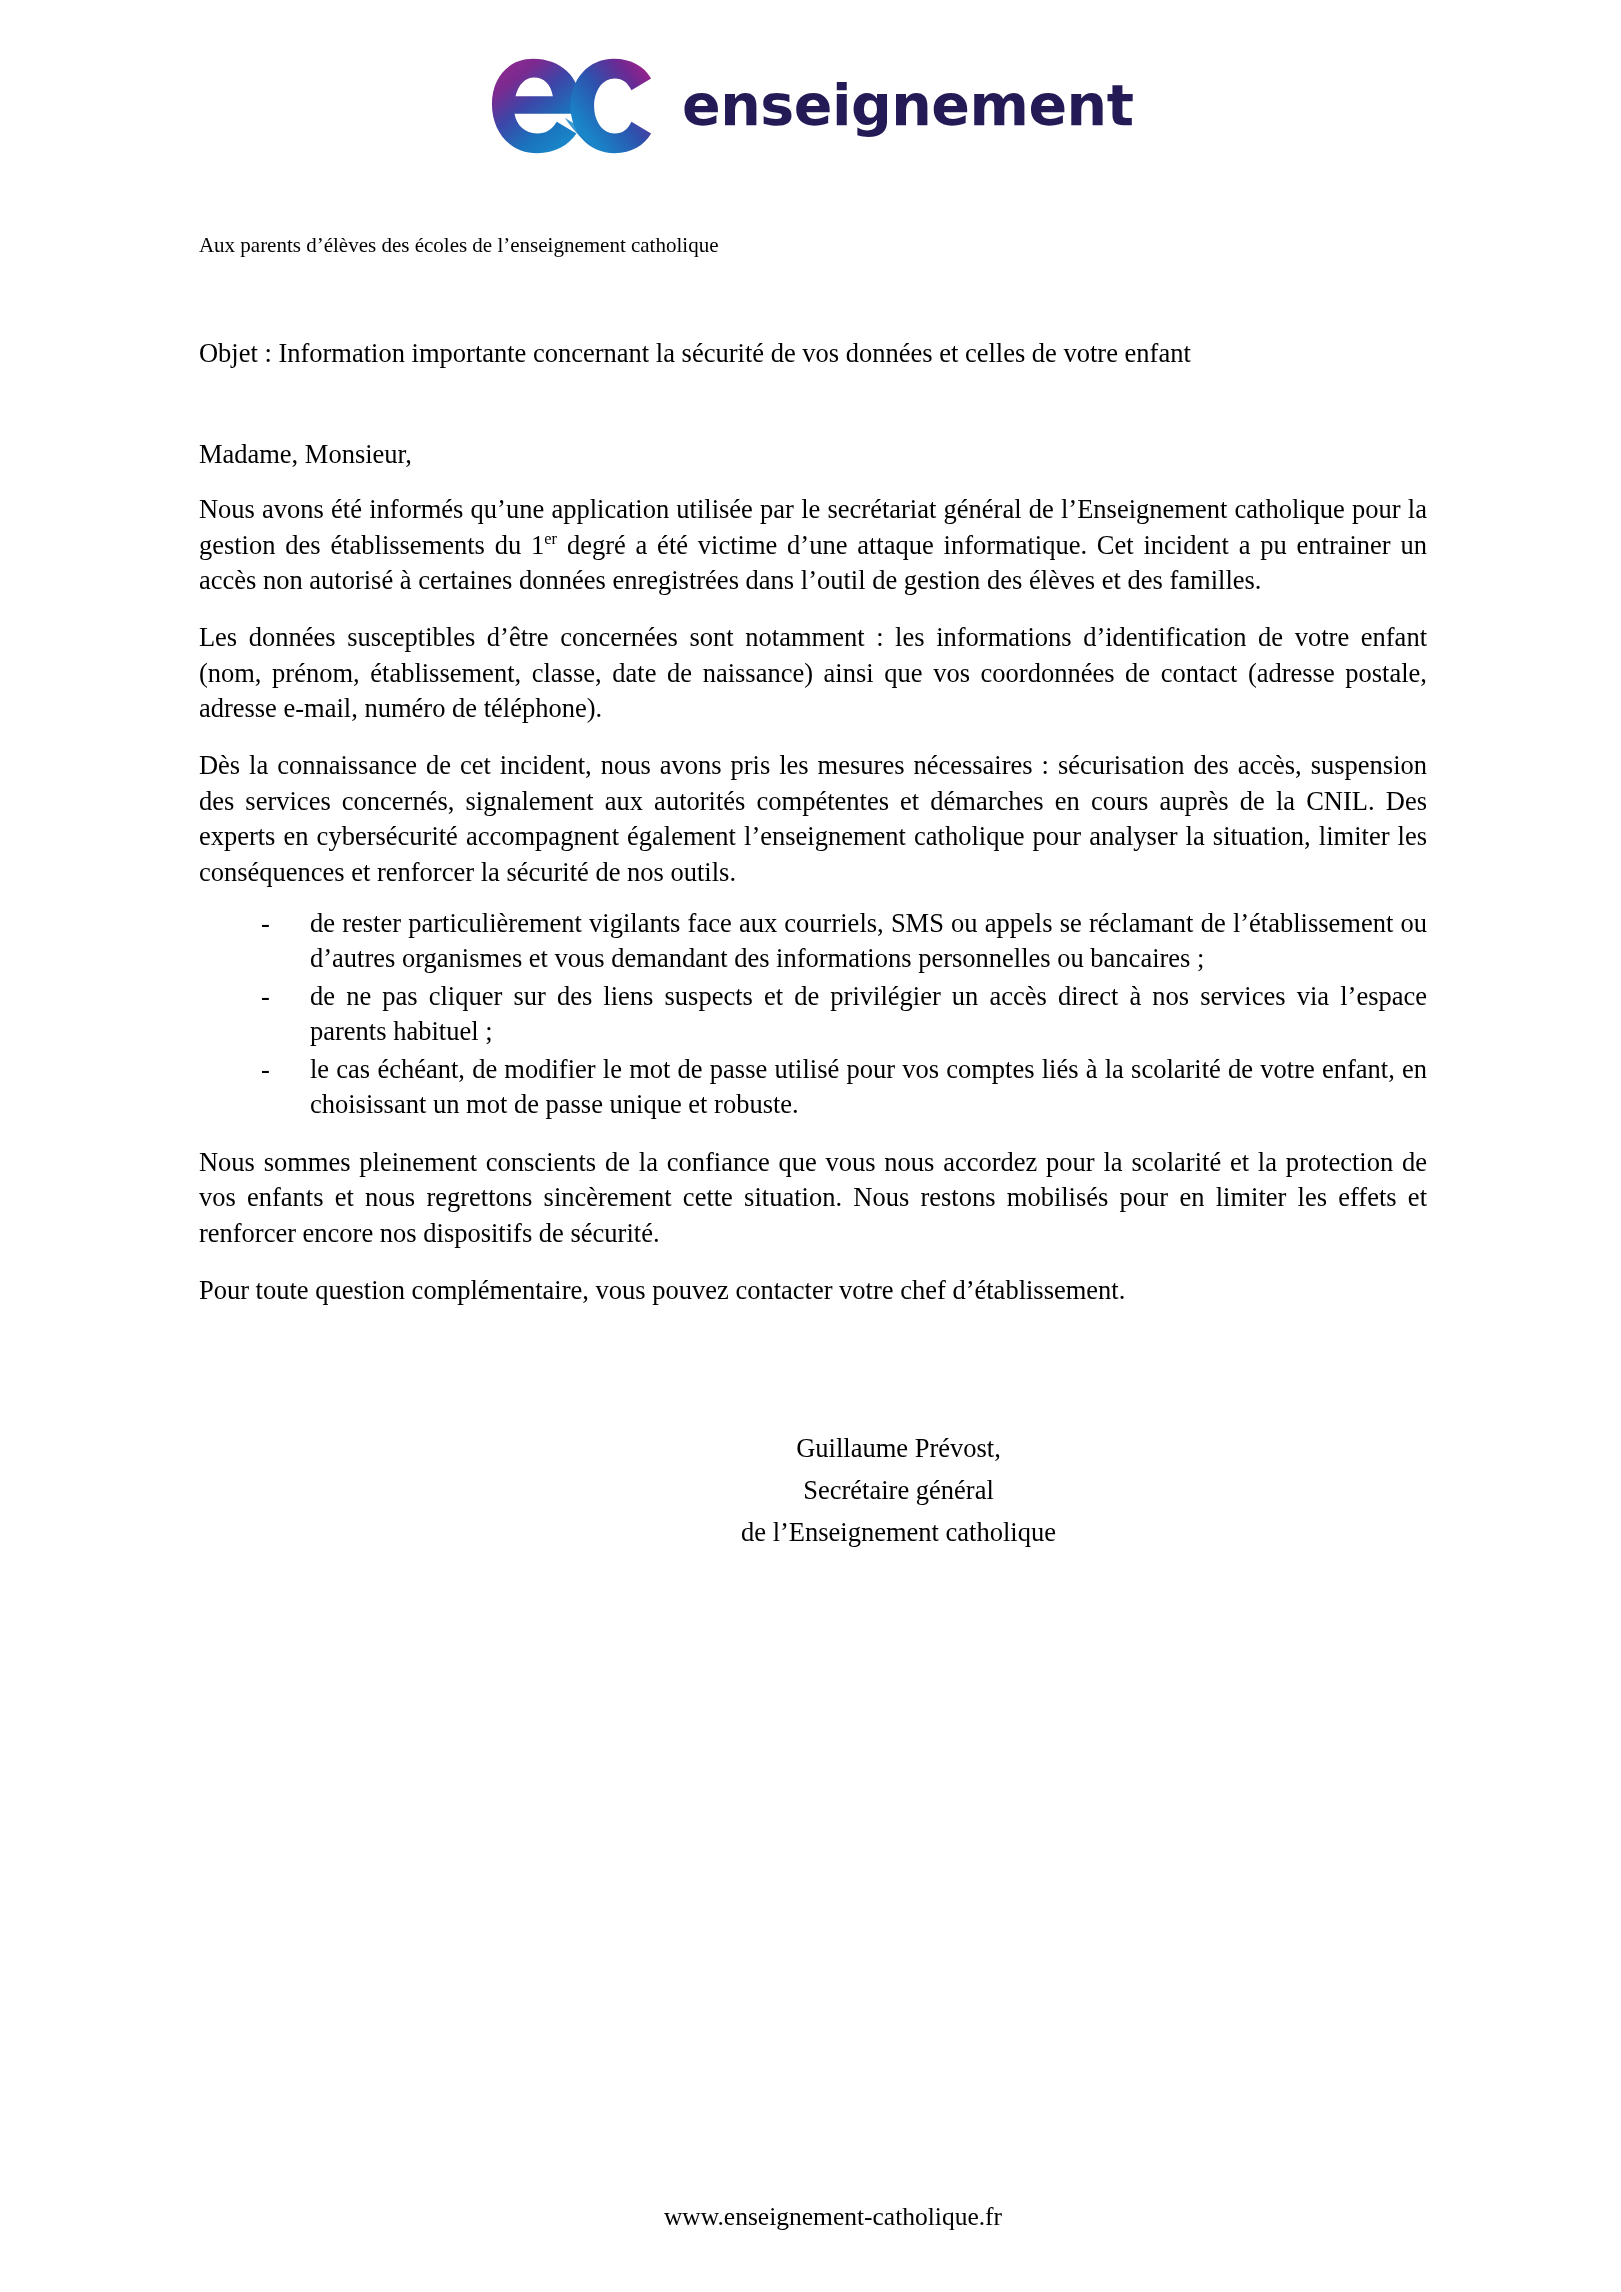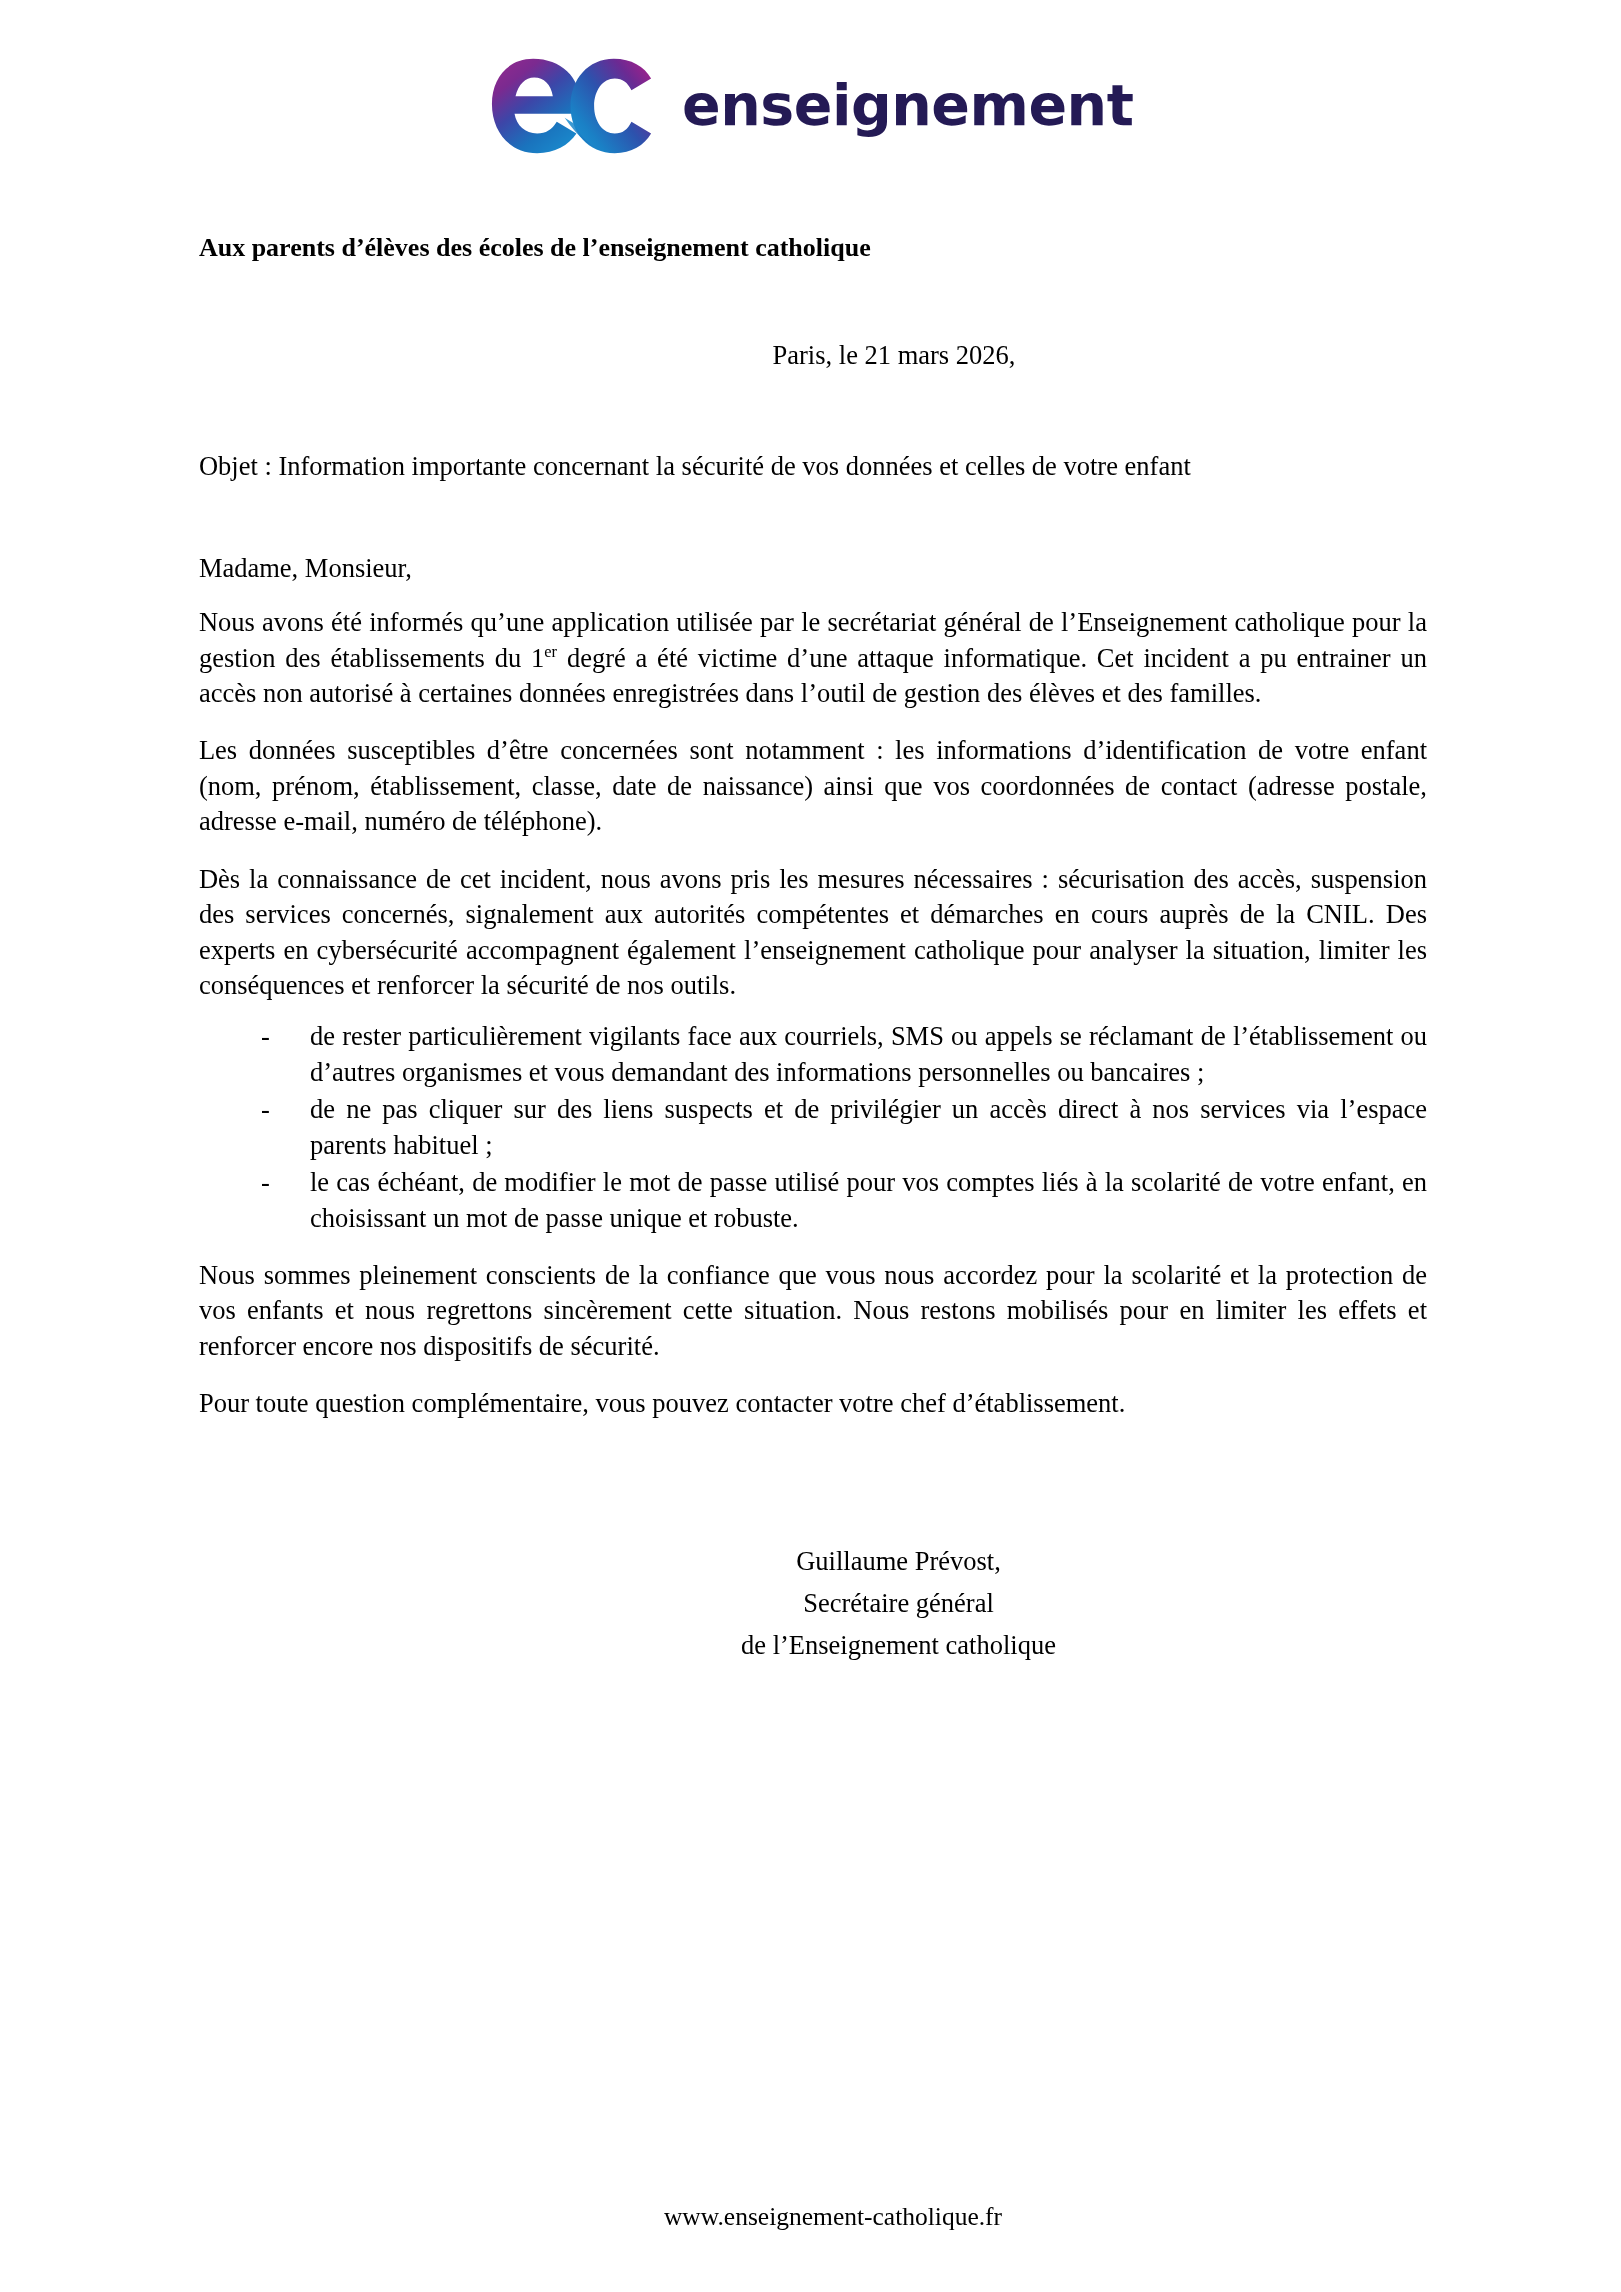--- a/index.html
+++ b/index.html
@@ -70,22 +70,22 @@
   }
 
   
   .content {
     margin: 0 auto;
     width: 1233px;
     padding-top: 57px;
   }
 
   .addressee {
-    font-weight: 700;
-    font-size: 26px;
+    font-weight: 400;
+    font-size: 21px;
     line-height: 1.25;
     margin: 0 0 0 4.9px;
   }
 
   .date-line {
     font-size: 26.5px;
     text-align: center;
     margin: 76px 0 0 167px;
   }
 
@@ -208,21 +208,20 @@
         <span class="logo-line1">enseignement</span>
       </div>
 
     </div>
   </div>
 
   <div class="content">
 
     <div class="addressee">Aux parents d’élèves des écoles de l’enseignement catholique</div>
 
-    <div class="date-line">Paris, le 21 mars 2026,</div>
 
     <div class="subject">Objet : Information importante concernant la sécurité de vos données et celles de votre enfant</div>
 
     <div class="salutation">Madame, Monsieur,</div>
 
     <p class="body"><span>Nous avons été informés qu’une application utilisée par le secrétariat général de l’Enseignement catholique pour la gestion des établissements du 1</span><sup>er</sup><span> degré a été victime d’une attaque informatique. Cet incident a pu entrainer un accès non autorisé à certaines données enregistrées dans l’outil de gestion des élèves et des familles.</span></p>
 
     <p class="body">Les données susceptibles d’être concernées sont notamment : les informations d’identification de votre enfant (nom, prénom, établissement, classe, date de naissance) ainsi que vos coordonnées de contact (adresse postale, adresse e-mail, numéro de téléphone).</p>
 
     <p class="body">Dès la connaissance de cet incident, nous avons pris les mesures nécessaires : sécurisation des accès, suspension des services concernés, signalement aux autorités compétentes et démarches en cours auprès de la CNIL. Des experts en cybersécurité accompagnent également l’enseignement catholique pour analyser la situation, limiter les conséquences et renforcer la sécurité de nos outils.</p>

